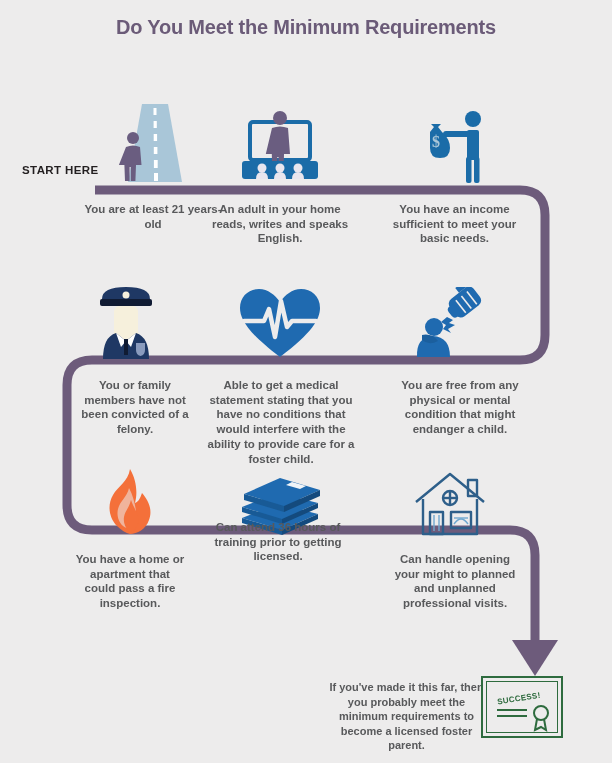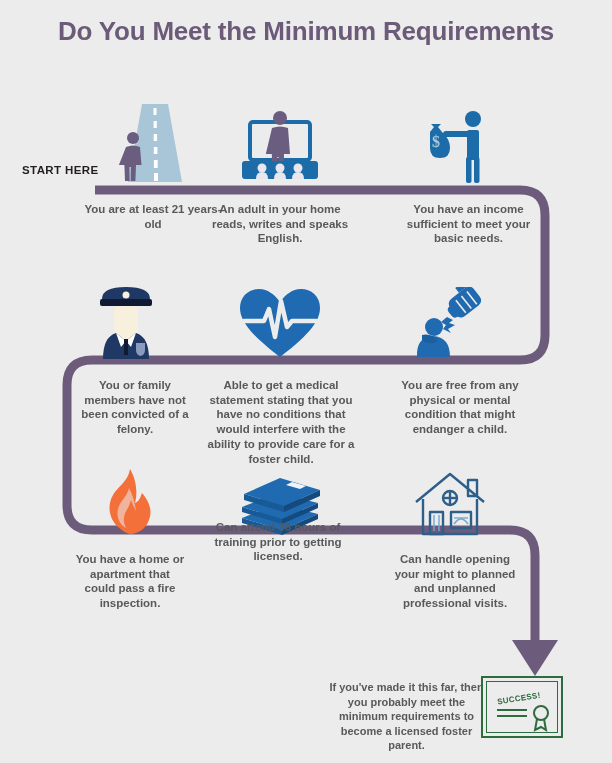--- a/index.html
+++ b/index.html
@@ -22,21 +22,21 @@
   }
 
   
   .title {
     position: absolute;
     left: 0;
     top: 16px;
     width: 612px;
     text-align: center;
     color: #6b5b78;
-    font-size: 26px;
+    font-size: 20px;
     font-weight: bold;
     line-height: 1.18;
     letter-spacing: -0.2px;
   }
 
   
   .path-layer {
     position: absolute;
     left: 0;
     top: 0;
@@ -174,21 +174,21 @@
         <rect x="64" y="47" width="5.5" height="26" rx="2"></rect>
         <rect x="33" y="21" width="27" height="6" rx="3"></rect>
         <path d="M 22 18 l 4 -5 l -3 -3 l 10 0 l -3 3 l 4 5 q 8 7 8 16 q 0 10 -10 10 q -10 0 -10 -10 q 0 -9 0 -16 z" transform="translate(-2,4)"></path>
       </g>
       <text x="26" y="37" font-family="Liberation Serif, serif" font-size="16" font-weight="bold" fill="#a9c6d8" text-anchor="middle">$</text>
     </svg>
   </div>
 
   <div class="caption" style="left:82px; top:202px; width:142px;">You are at least 21 years-old</div>
   <div class="caption" style="left:210px; top:202px; width:140px;">An adult in your home reads, writes and speaks English.</div>
-  <div class="caption" style="left:392px; top:202px; width:125px;margin-left:14px;">You have an income sufficient to meet your basic needs.</div>
+  <div class="caption" style="left:392px; top:202px; width:125px;">You have an income sufficient to meet your basic needs.</div>
 
   <div class="icon-cell" style="left:86px; top:283px; width:80px;">
     <svg width="80" height="76" viewBox="0 0 80 76">
       <path d="M 28 28 q 0 -6 12 -6 q 12 0 12 6 l 0 22 q 0 12 -12 12 q -12 0 -12 -12 z" fill="#f6f0dc"></path>
       <path d="M 16 16 q 0 -12 24 -12 q 24 0 24 12 l 0 4 l -48 0 z" fill="#1f3864"></path>
       <rect x="14" y="16" width="52" height="7" rx="2" fill="#101b33"></rect>
       <circle cx="40" cy="12" r="3.5" fill="#f6f0dc"></circle>
       <path d="M 17 76 q 0 -22 13 -26 l 10 8 l 10 -8 q 13 4 13 26 z" fill="#1f3864"></path>
       <path d="M 30 50 l 10 8 l -5 6 z" fill="#ffffff"></path>
       <path d="M 50 50 l -10 8 l 5 6 z" fill="#ffffff"></path>

